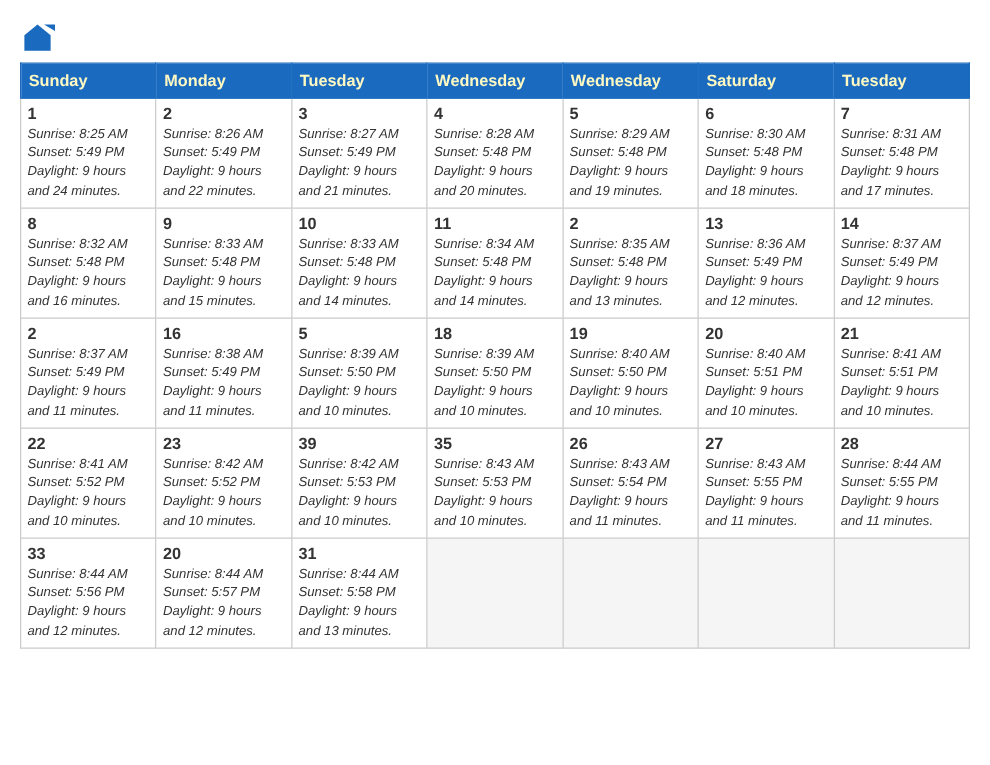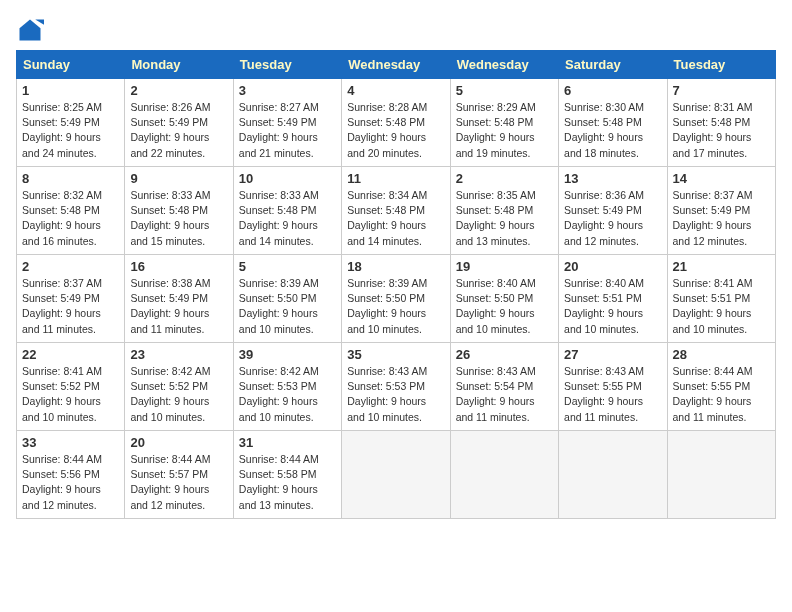--- a/index.html
+++ b/index.html
@@ -74,20 +74,21 @@
     .day-num {
       font-size: 13px;
       font-weight: bold;
       display: block;
       margin-bottom: 2px;
     }
     .day-info {
       font-size: 10.5px;
       line-height: 1.45;
       color: #333;
+      font-style: italic;
     }
     .empty-cell {
       background: #f5f5f5 !important;
     }
   </style>
 </head>
 <body>
 
 <div class="header">
   <div class="logo">

